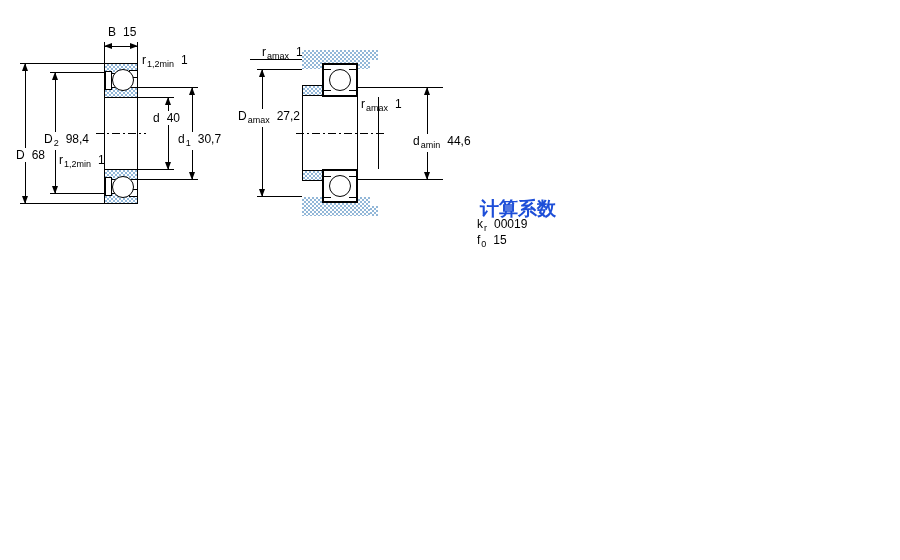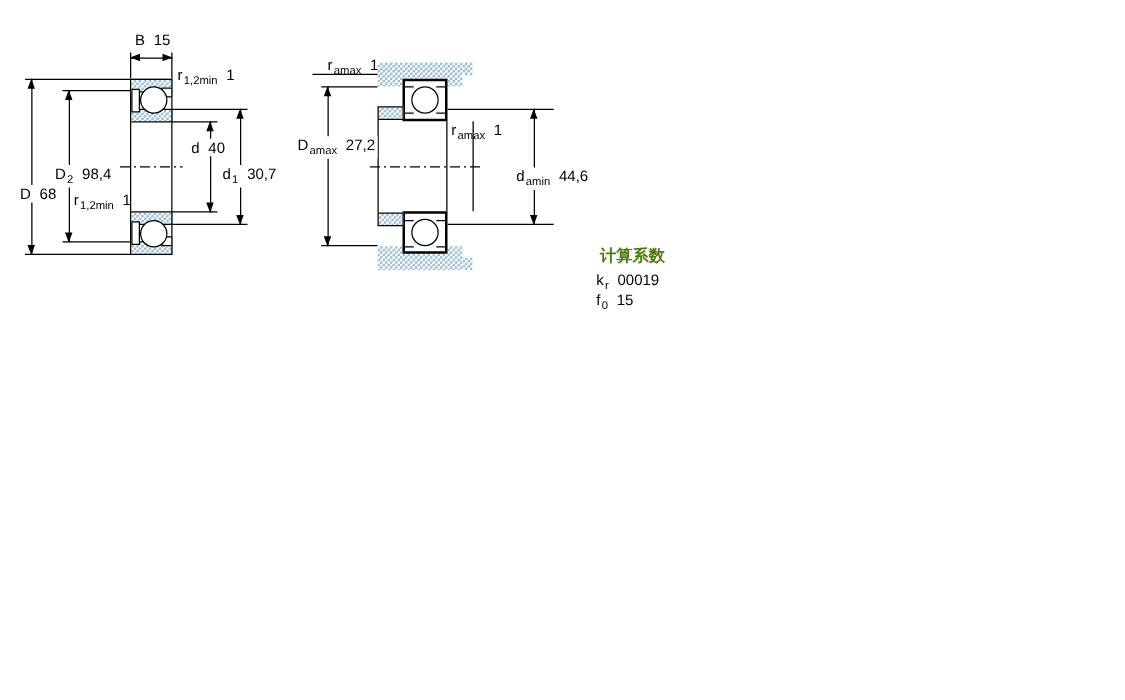--- a/index.html
+++ b/index.html
@@ -25,21 +25,21 @@
   .ball{position:absolute;background:#fff;border:1px solid #000;border-radius:50%;box-sizing:border-box;}
   .arr{position:absolute;width:0;height:0;}
   .arr.up{border-left:3px solid transparent;border-right:3px solid transparent;border-bottom:8px solid #000;}
   .arr.down{border-left:3px solid transparent;border-right:3px solid transparent;border-top:8px solid #000;}
   .arr.lt{border-top:3px solid transparent;border-bottom:3px solid transparent;border-right:8px solid #000;}
   .arr.rt{border-top:3px solid transparent;border-bottom:3px solid transparent;border-left:8px solid #000;}
   .lbl{position:absolute;font-size:12px;line-height:14px;color:#000;white-space:nowrap;z-index:5;}
   .lbl sub{font-size:9px;vertical-align:-3px;margin-left:1px;}
   .lbl .val{margin-left:7px;}
   .lbl.bg{background:#fff;padding:0 2px;}
-  .calc-title{position:absolute;font-size:13px;font-weight:bold;color:#4d7c0f;white-space:nowrap;}
+  .calc-title{position:absolute;font-size:19px;font-weight:bold;color:#1d4ed8;white-space:nowrap;}
 </style>
 </head>
 <body>
 
 <div id="canvas">
 
   <div>
 
     <div class="v" style="left:104px;top:42px;height:21px;"></div>
     <div class="v" style="left:137px;top:42px;height:21px;"></div>

